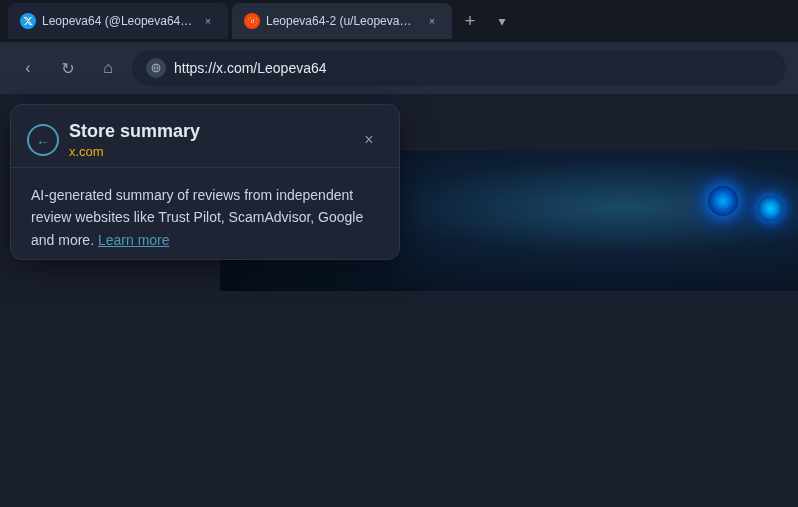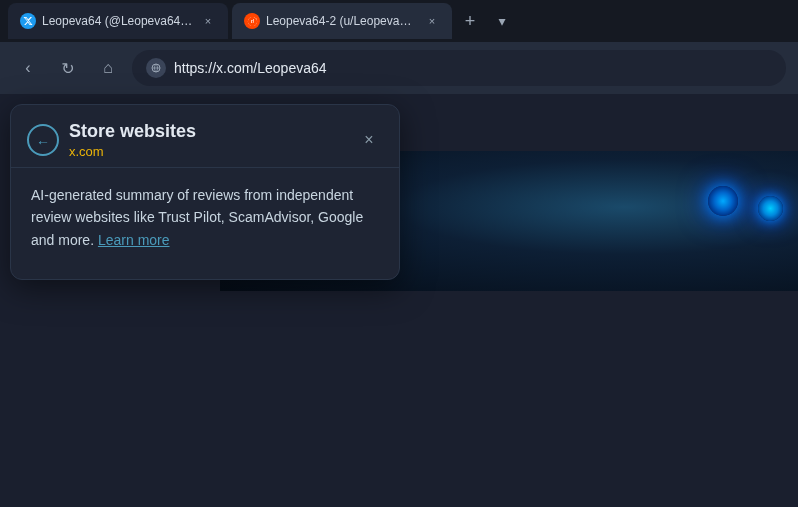--- a/index.html
+++ b/index.html
@@ -354,21 +354,21 @@
       font-size: 16px;
     }
 
     .popup-divider {
       height: 1px;
       background: #2a3548;
       margin: 0 0 0 0;
     }
 
     .popup-body {
-      padding: 16px 20px 28px 20px;
+      padding: 16px 20px 8px 20px;
     }
 
     .popup-description {
       font-size: 14px;
       color: #c8d5e0;
       line-height: 1.6;
     }
 
     .popup-link {
       color: #4a9aba;
@@ -500,21 +500,21 @@
   </div>
 
   <div class="popup-container">
     <div class="store-reviews-popup">
 
       <div class="popup-header">
         <div class="popup-back-btn">
           <span>←</span>
         </div>
         <div class="popup-title-group">
-          <div class="popup-title">Store websites</div>
+          <div class="popup-title">Store summary</div>
           <div class="popup-subtitle">x.com</div>
         </div>
         <div class="popup-close-btn">
           <span>×</span>
         </div>
       </div>
 
       <div class="popup-divider"></div>
 
       <div class="popup-body">

